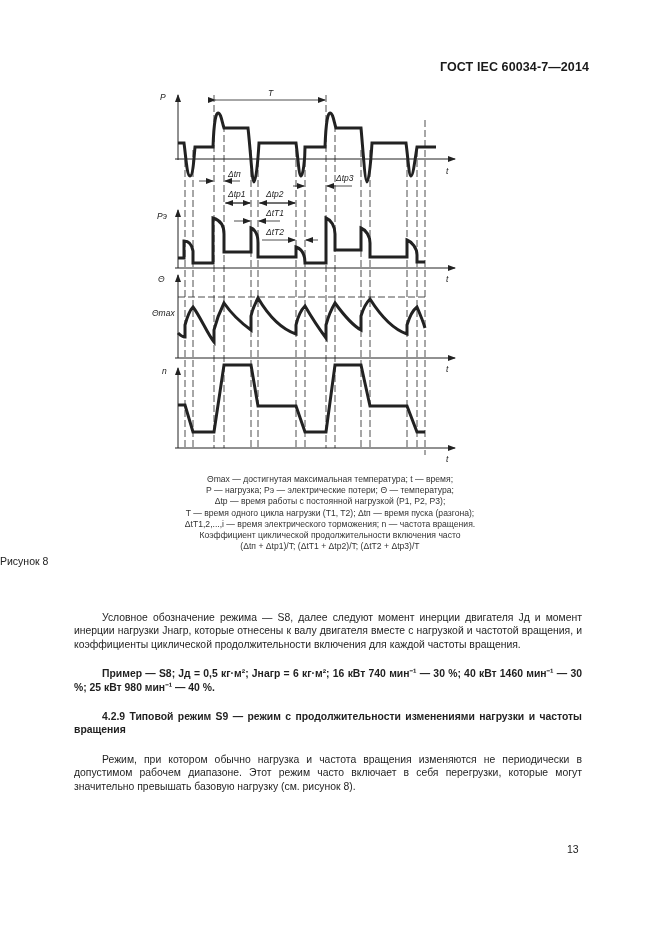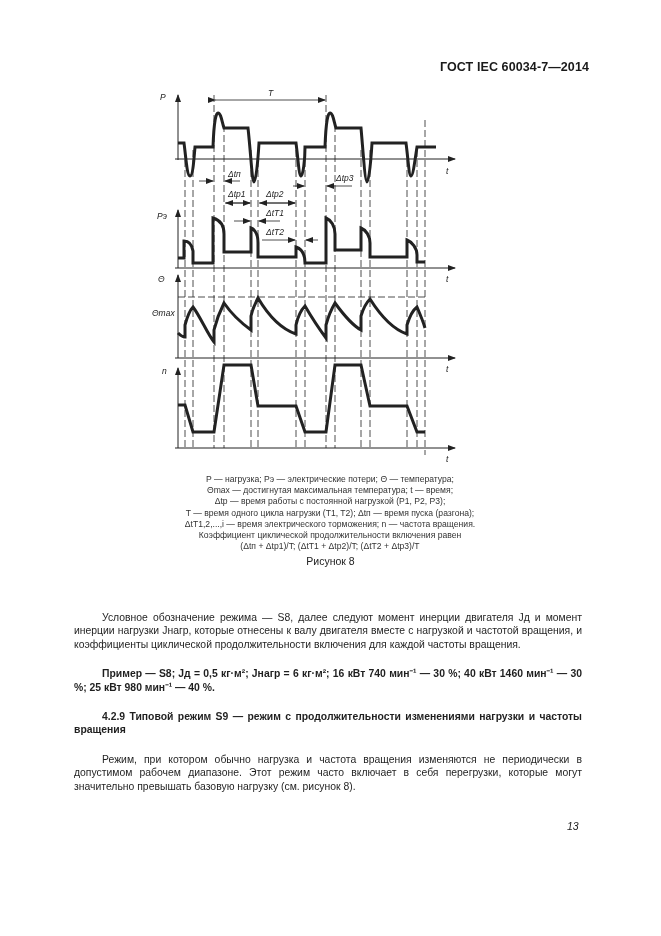--- a/index.html
+++ b/index.html
@@ -1,26 +1,26 @@
 <!DOCTYPE html>
 <html><head>
 <meta charset="utf-8">
 <style>
   html,body{margin:0;padding:0;background:#fff;}
   body{width:661px;height:936px;position:relative;overflow:hidden;font-family:"Liberation Sans",sans-serif;color:#1a1a1a;}
   .header{position:absolute;top:60px;right:72px;font-size:12.5px;font-weight:bold;letter-spacing:0.1px;}
   .fig{position:absolute;left:0;top:0;}
   .caption{position:absolute;left:150px;width:360px;top:474px;font-size:8.6px;line-height:11.2px;text-align:center;color:#333;}
-  .figtitle{position:absolute;left:0;width:661px;text-align:center;top:555px;font-size:10.5px;color:#222;}
+  .figtitle{position:absolute;left:0;width:661px;text-align:left;top:555px;font-size:10.5px;color:#222;}
   .body{position:absolute;left:58px;width:540px;top:595px;font-size:10.4px;line-height:13.4px;text-align:justify;color:#1f1f1f;}
   .body p{margin:16px;}
   .ind{text-indent:28px;}
   .ex{font-weight:bold;}
   .h{font-weight:bold;}
-  .pagenum{position:absolute;left:567px;top:820px;font-size:10.5px;color:#222;font-style:italic;}
+  .pagenum{position:absolute;left:567px;top:843px;font-size:10.5px;color:#222;}
 </style>
 </head>
 <body>
 
 <div class="header">ГОСТ IEC 60034-7—2014</div>
 
 <svg class="fig" width="661" height="470" viewBox="0 0 661 470">
   <defs>
     <marker id="ah" markerWidth="8" markerHeight="6" refX="7" refY="3" orient="auto" markerUnits="userSpaceOnUse">
       <path d="M0,0 L8,3 L0,6 z" fill="#222"></path>
@@ -96,26 +96,26 @@
     <text x="446" y="282">t</text>
     <text x="158" y="282">Θ</text>
     <text x="152" y="316">Θmax</text>
     <text x="446" y="372">t</text>
     <text x="162" y="374">n</text>
     <text x="446" y="462">t</text>
   </g>
 </svg>
 
 <div class="caption">
+  <div>Θmax — достигнутая максимальная температура; t — время;</div>
   <div>P — нагрузка; Pэ — электрические потери; Θ — температура;</div>
-  <div>Θmax — достигнутая максимальная температура; t — время;</div>
   <div>Δtp — время работы с постоянной нагрузкой (P1, P2, P3);</div>
   <div>T — время одного цикла нагрузки (T1, T2); Δtп — время пуска (разгона);</div>
   <div>ΔtT1,2,...,i — время электрического торможения; n — частота вращения.</div>
-  <div>Коэффициент циклической продолжительности включения равен</div>
+  <div>Коэффициент циклической продолжительности включения часто</div>
   <div>(Δtп + Δtp1)/T; (ΔtT1 + Δtp2)/T; (ΔtT2 + Δtp3)/T</div>
 </div>
 
 <div class="figtitle">Рисунок 8</div>
 
 <div class="body">
   <p class="ind">Условное обозначение режима — S8, далее следуют момент инерции двигателя Jд и момент инерции нагрузки Jнагр, которые отнесены к валу двигателя вместе с нагрузкой и частотой вращения, и коэффициенты циклической продолжительности включения для каждой частоты вращения.</p>
   <p class="ind ex">Пример — S8; Jд = 0,5 кг·м²; Jнагр = 6 кг·м²; 16 кВт 740 мин⁻¹ — 30 %; 40 кВт 1460 мин⁻¹ — 30 %; 25 кВт 980 мин⁻¹ — 40 %.</p>
   <p class="ind h">4.2.9 Типовой режим S9 — режим с продолжительности изменениями нагрузки и частоты вращения</p>
   <p class="ind">Режим, при котором обычно нагрузка и частота вращения изменяются не периодически в допустимом рабочем диапазоне. Этот режим часто включает в себя перегрузки, которые могут значительно превышать базовую нагрузку (см. рисунок 8).</p>

